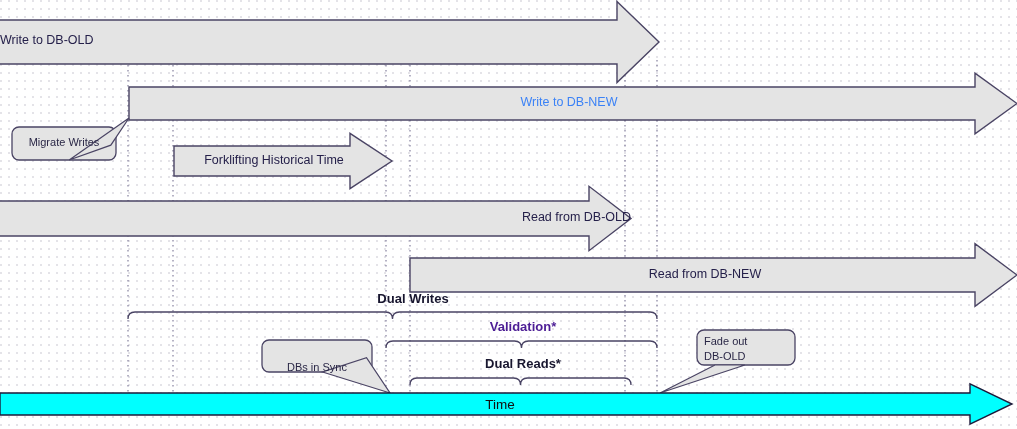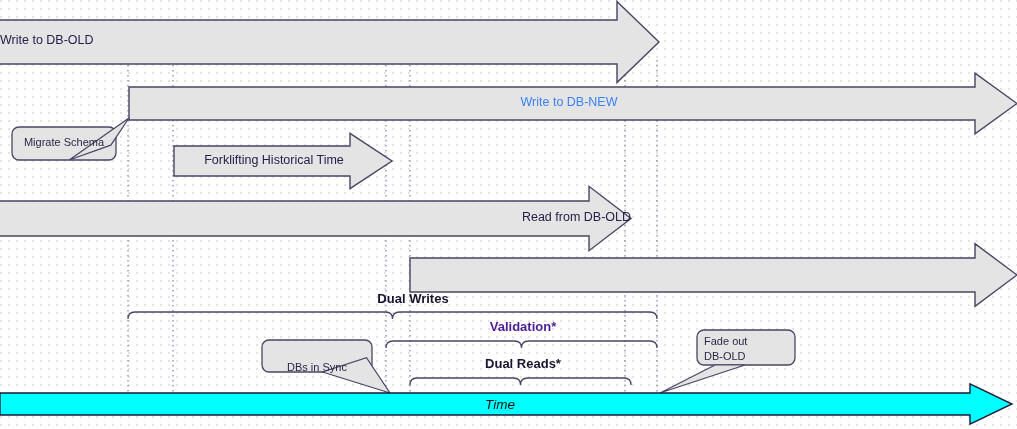--- a/index.html
+++ b/index.html
@@ -71,23 +71,26 @@
     </div>
 
     <div class="ov" style="position:absolute;left:174px;top:153px;width:200px;text-align:center;font-size:12.5px;color:#25204a;">
       <span>Forklifting Historical Time</span>
     </div>
 
     <div class="ov" style="position:absolute;left:0;top:210px;width:631px;text-align:right;font-size:12.5px;color:#25204a;">
       <span>Read from DB-OLD</span>
     </div>
 
+    <div class="ov" style="position:absolute;left:410px;top:267px;width:590px;text-align:center;font-size:12.5px;color:#25204a;">
+      <span>Read from DB-NEW</span>
+    </div>
 
     <div class="ov" style="position:absolute;left:12px;top:136px;width:104px;text-align:center;font-size:11px;color:#2a2746;">
-      <span>Migrate Schema</span>
+      <span>Migrate Writes</span>
     </div>
 
     <div class="ov" style="position:absolute;left:262px;top:361px;width:110px;text-align:center;font-size:11px;color:#2a2746;">
       <span>DBs in Sync</span>
     </div>
 
     <div class="ov" style="position:absolute;left:343px;top:291px;width:140px;text-align:center;font-size:13px;font-weight:bold;color:#17152e;">
       <span>Dual Writes</span>
     </div>
 
@@ -97,18 +100,18 @@
     </div>
 
     <div class="ov" style="position:absolute;left:453px;top:319px;width:140px;text-align:center;font-size:13px;font-weight:bold;color:#4c1d95;">
       <span>Validation*</span>
     </div>
 
     <div class="ov" style="position:absolute;left:453px;top:356px;width:140px;text-align:center;font-size:13px;font-weight:bold;color:#17152e;">
       <span>Dual Reads*</span>
     </div>
 
-    <div class="ov" style="position:absolute;left:430px;top:397px;width:140px;text-align:center;font-size:13.5px;font-style:italic;color:#111;">
+    <div class="ov" style="position:absolute;left:430px;top:397px;width:140px;text-align:center;font-size:13.5px;color:#111;">
       <span>Time</span>
     </div>
 
   </div>
 </div>
 
 </body></html>

